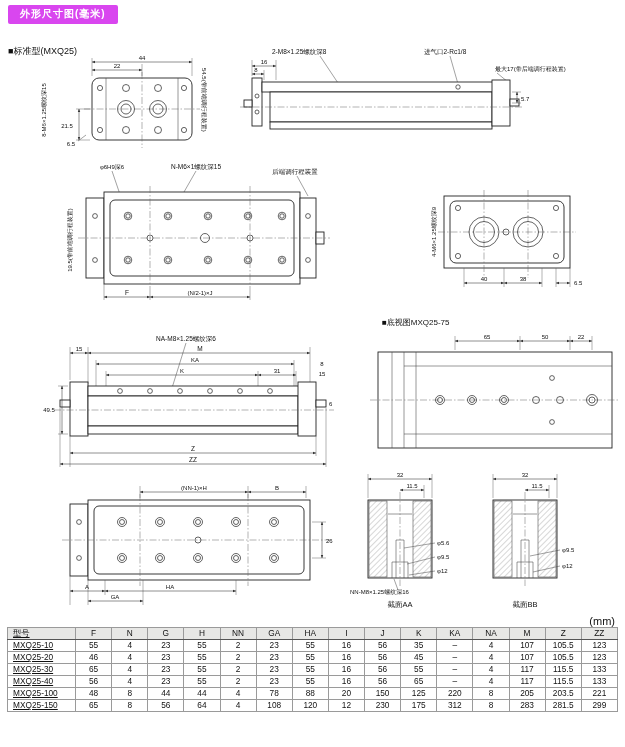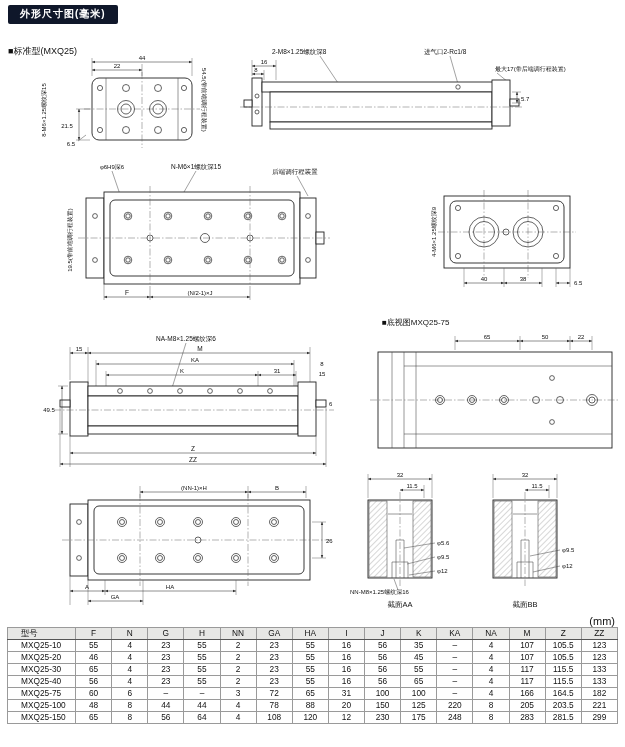--- a/index.html
+++ b/index.html
@@ -5,40 +5,40 @@
   * { margin:0; padding:0; box-sizing:border-box; }
   html,body { background:#f6f6f4; }
   body {
     width:625px; height:747px; position:relative; overflow:hidden;
     background:#fff;
     font-family:"Liberation Sans","DejaVu Sans",sans-serif;
     color:#111;
   }
   .page-header{
     position:absolute; left:8px; top:5px;
-    background:#0f172a; color:#fff;
+    background:#d946ef; color:#fff;
     font-size:10px; font-weight:bold;
     padding:2px 12px 3px; border-radius:2px;
     letter-spacing:1px;
   }
   .subtitle{ position:absolute; left:8px; top:25px; font-size:9px;margin-top:20px; }
   svg.drawings{ position:absolute; left:0; top:0; }
   .unit-note{ position:absolute; right:10px; top:615px; font-size:11px; }
   .dim-table-wrap{ position:absolute; left:7px; right:7px; top:627px; }
   table{
     width:100%; border-collapse:collapse; table-layout:fixed;
     font-size:8.3px; border:1.5px solid #444;
   }
   th,td{
     border:1px solid #9a9a9a; text-align:center;
     padding:0 1px; height:11.5px; line-height:11px;
     white-space:nowrap; overflow:hidden;
   }
   th{ background:#e7e7e5; font-weight:normal; border-bottom:1px solid #555; }
-  th:first-child, td:first-child{ width:68px; text-align:left; padding-left:13px; }
+  th:first-child, td:first-child{ width:68px; text-align:left; padding-left:5px;text-decoration:underline; }
 
   
   .ol  { fill:#fff; stroke:#222; stroke-width:0.9; }
   .ol2 { fill:none; stroke:#222; stroke-width:0.9; }
   .tl  { fill:none; stroke:#444; stroke-width:0.55; }
   .cl  { fill:none; stroke:#666; stroke-width:0.5; stroke-dasharray:7 2 1.5 2; }
   .ext { stroke:#555; stroke-width:0.45; }
   .dim { stroke:#333; stroke-width:0.55; fill:none; }
   .ld  { stroke:#444; stroke-width:0.5; fill:none; }
   .c   { fill:none; stroke:#222; stroke-width:0.7; }
@@ -501,38 +501,20 @@
           <td>16</td>
           <td>56</td>
           <td>65</td>
           <td>–</td>
           <td>4</td>
           <td>117</td>
           <td>115.5</td>
           <td>133</td>
         </tr>
         <tr>
-          <td>MXQ25-75</td>
-          <td>60</td>
-          <td>6</td>
-          <td>–</td>
-          <td>–</td>
-          <td>3</td>
-          <td>72</td>
-          <td>65</td>
-          <td>31</td>
-          <td>100</td>
-          <td>100</td>
-          <td>–</td>
-          <td>4</td>
-          <td>166</td>
-          <td>164.5</td>
-          <td>182</td>
-        </tr>
-        <tr>
           <td>MXQ25-100</td>
           <td>48</td>
           <td>8</td>
           <td>44</td>
           <td>44</td>
           <td>4</td>
           <td>78</td>
           <td>88</td>
           <td>20</td>
           <td>150</td>
@@ -548,21 +530,21 @@
           <td>65</td>
           <td>8</td>
           <td>56</td>
           <td>64</td>
           <td>4</td>
           <td>108</td>
           <td>120</td>
           <td>12</td>
           <td>230</td>
           <td>175</td>
-          <td>248</td>
+          <td>312</td>
           <td>8</td>
           <td>283</td>
           <td>281.5</td>
           <td>299</td>
         </tr>
       </tbody>
   </table>
 </div>
 
 </body></html>

